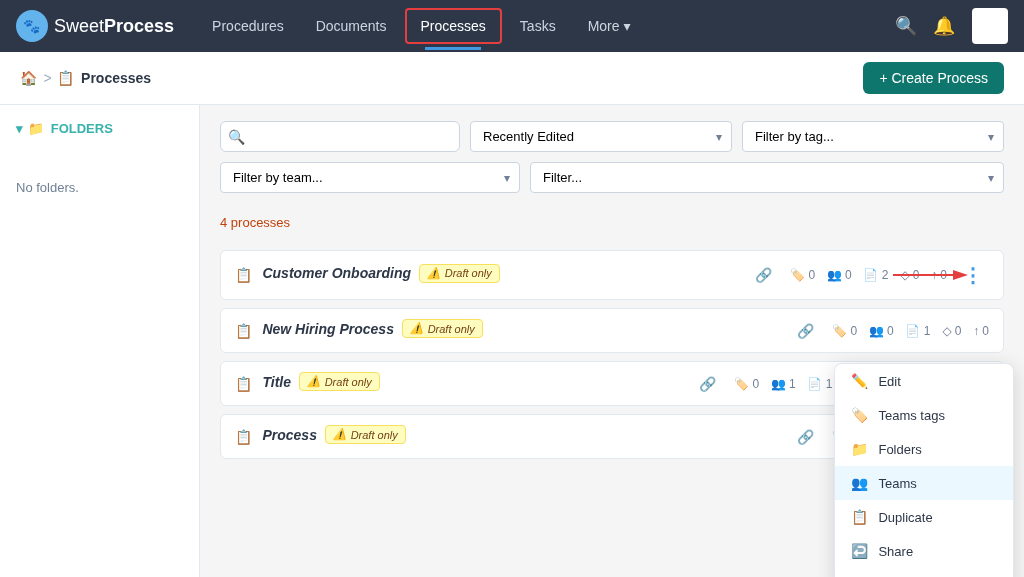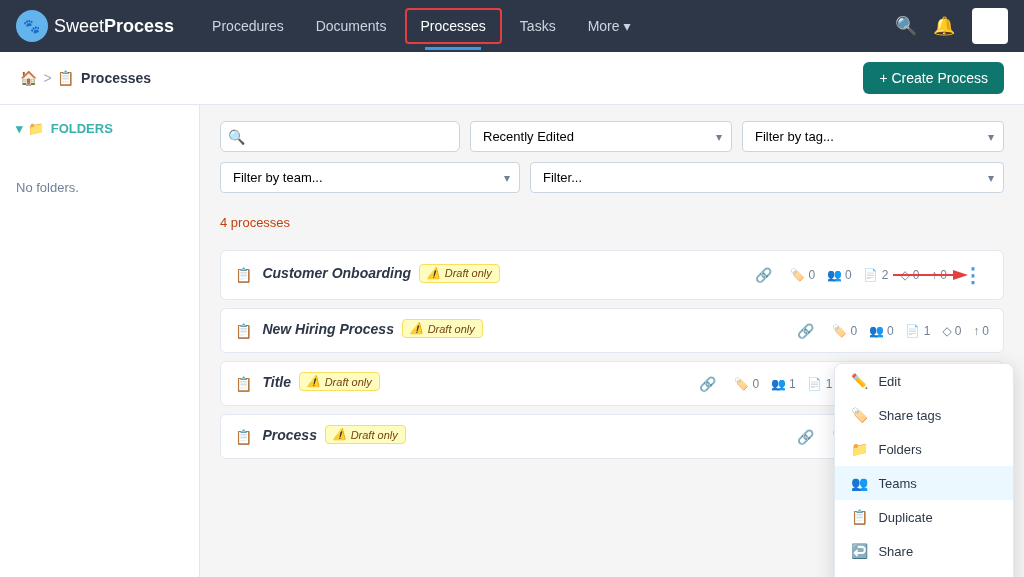--- a/index.html
+++ b/index.html
@@ -462,21 +462,21 @@
       </div>
     </div>
 
     <div class="dropdown-menu" style="top: 258px; right: 10px;">
       <div class="dropdown-item">
         <span class="dropdown-icon">✏️</span>
         <span>Edit</span>
       </div>
       <div class="dropdown-item">
         <span class="dropdown-icon">🏷️</span>
-        <span>Share tags</span>
+        <span>Teams tags</span>
       </div>
       <div class="dropdown-item">
         <span class="dropdown-icon">📁</span>
         <span>Folders</span>
       </div>
       <div class="dropdown-item highlighted">
         <span class="dropdown-icon">👥</span>
         <span>Teams</span>
       </div>
       <div class="dropdown-item">

